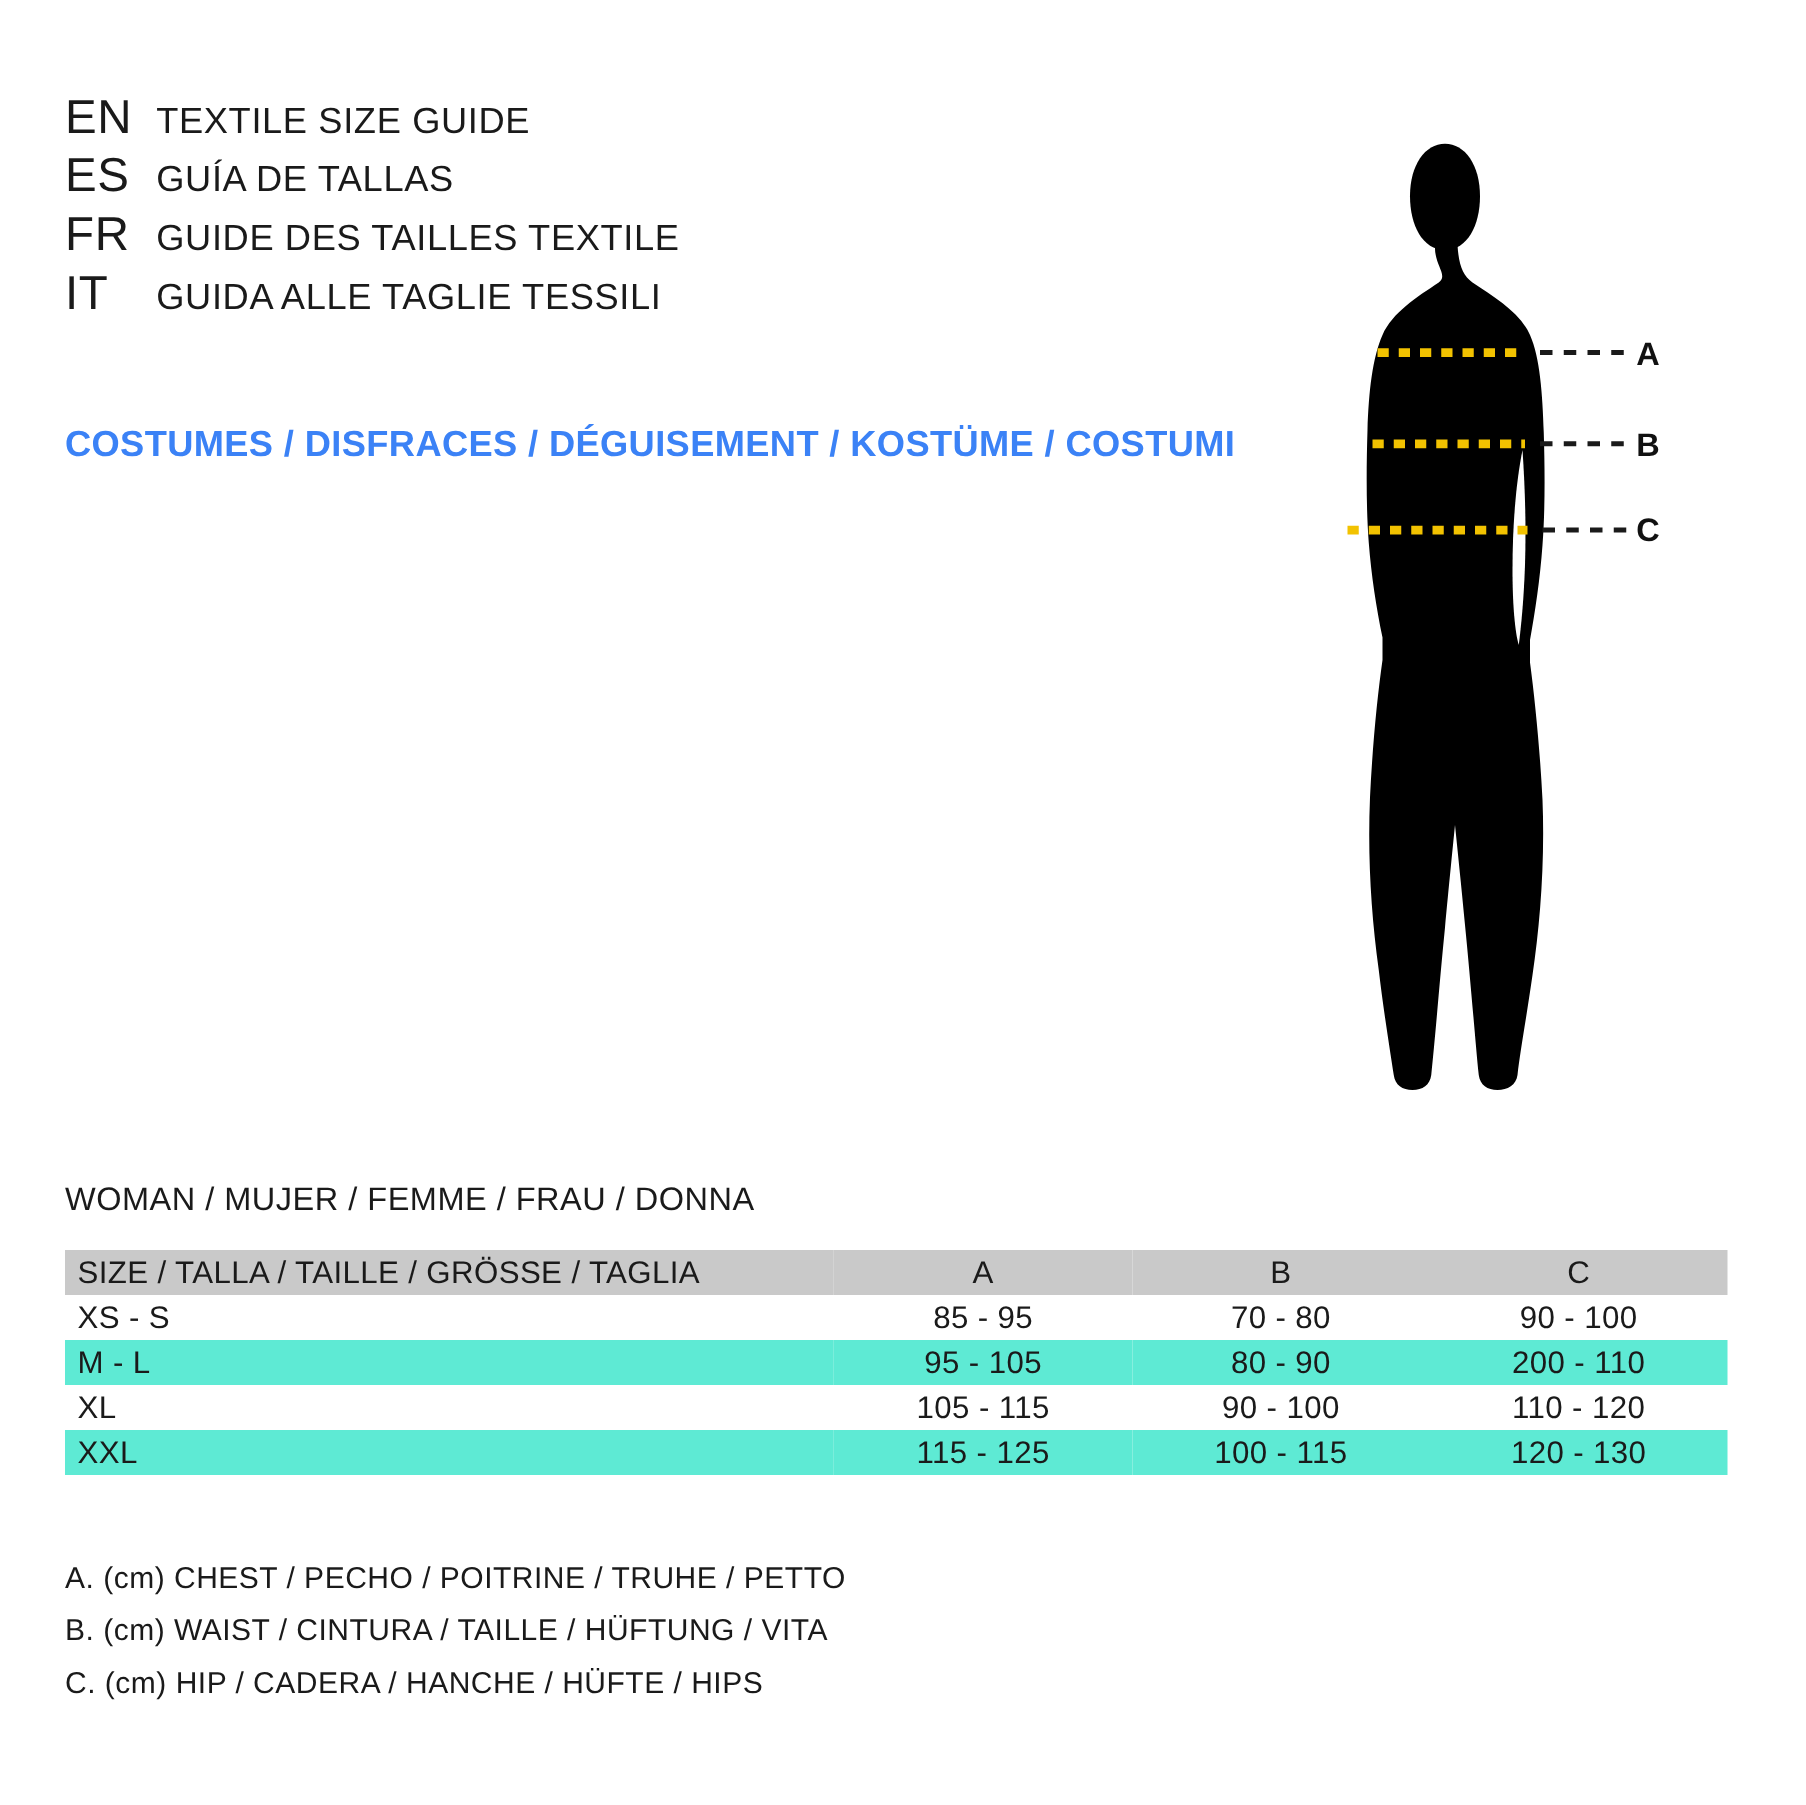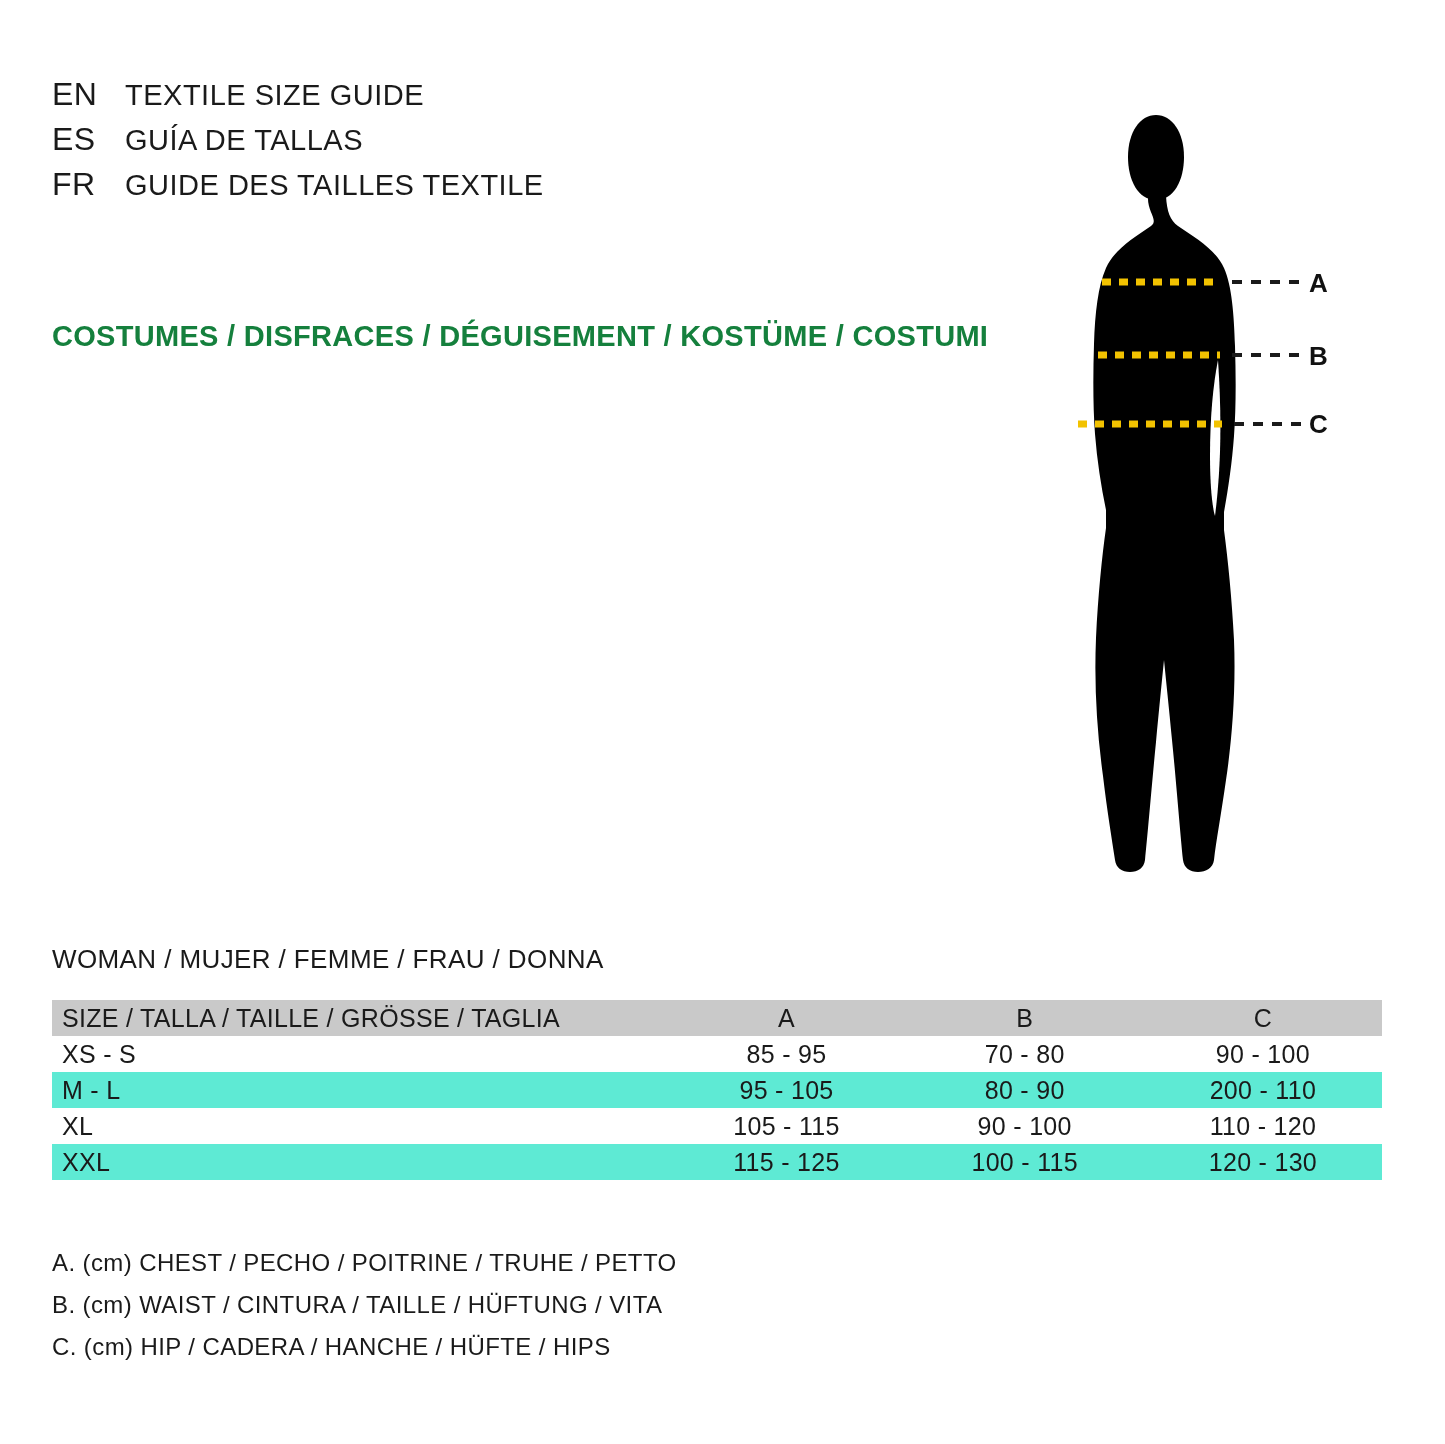--- a/index.html
+++ b/index.html
@@ -27,34 +27,34 @@
     display: flex;
     align-items: baseline;
     font-size: 29px;
     letter-spacing: 0.5px;
     line-height: 44px;
     color: #1a1a1a;
   }
   .lang-code {
     width: 73px;
     flex: 0 0 73px;
-    font-size: 32px;
+    font-size: 38px;
   }
   .lang-text {
     flex: 1;
     font-size: 29px;
   }
   .costumes-line {
     position: absolute;
     left: 52px;
-    top: 320px;
+    top: 340px;
     font-size: 29px;
     font-weight: bold;
     letter-spacing: 0.3px;
-    color: #15803d;
+    color: #3b82f6;
     white-space: nowrap;
   }
 
   
   .figure-wrap {
     position: absolute;
     left: 1020px;
     top: 60px;
     width: 380px;
     height: 830px;
@@ -138,20 +138,24 @@
     <span class="lang-code">EN</span>
     <span class="lang-text">TEXTILE SIZE GUIDE</span>
   </div>
   <div class="lang-row">
     <span class="lang-code">ES</span>
     <span class="lang-text">GUÍA DE TALLAS</span>
   </div>
   <div class="lang-row">
     <span class="lang-code">FR</span>
     <span class="lang-text">GUIDE DES TAILLES TEXTILE</span>
+  </div>
+  <div class="lang-row">
+    <span class="lang-code">IT</span>
+    <span class="lang-text">GUIDA ALLE TAGLIE TESSILI</span>
   </div>
 </div>
 
 <div class="costumes-line">COSTUMES / DISFRACES / DÉGUISEMENT / KOSTÜME / COSTUMI</div>
 
 <div class="figure-wrap">
   <svg class="figure-svg" width="380" height="830" viewBox="0 0 380 830">
 
     <g fill="#000000">
 

